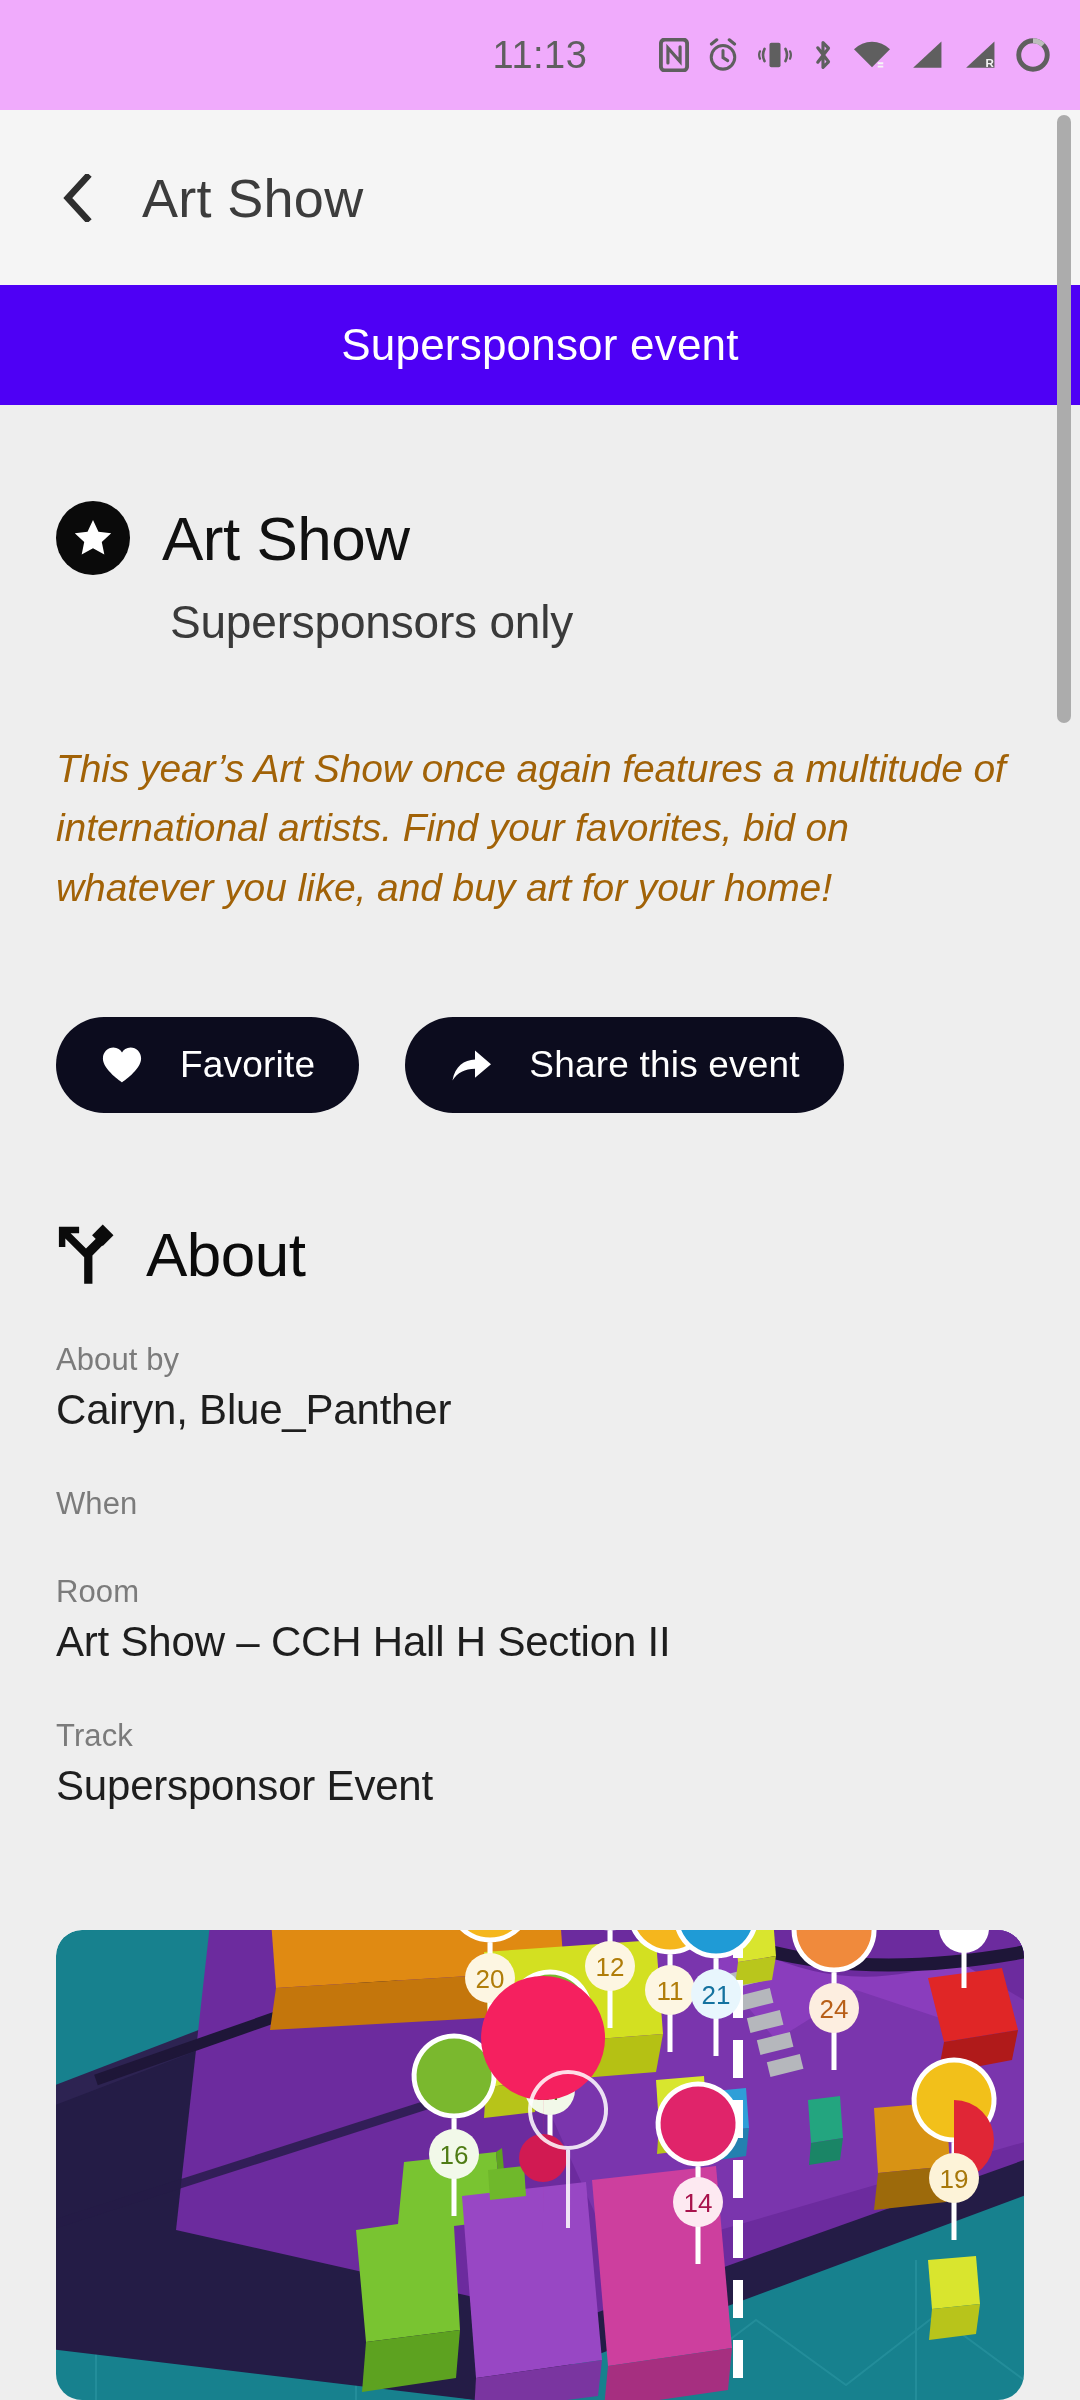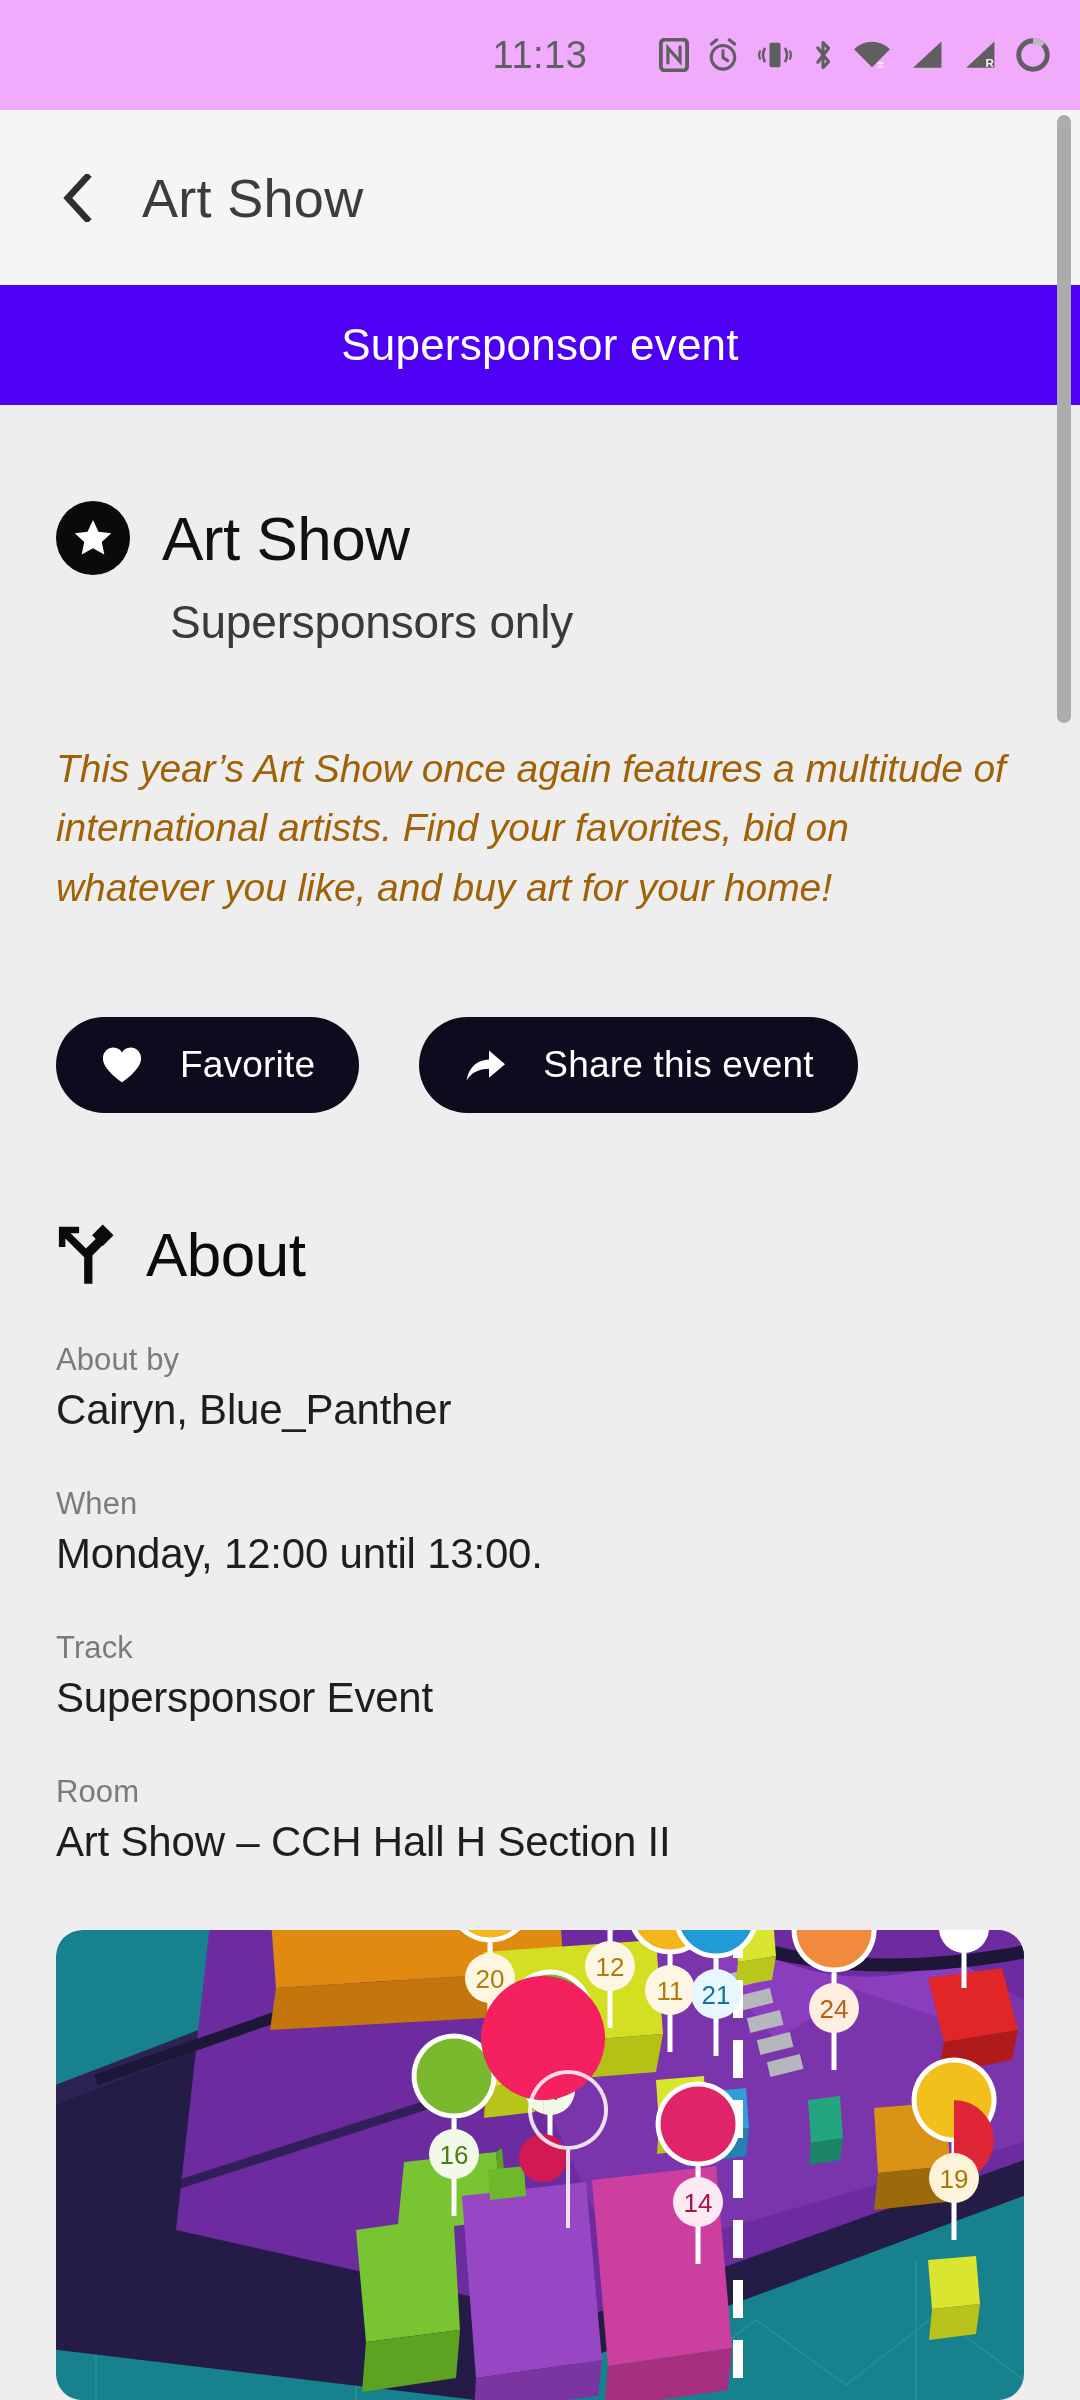--- a/index.html
+++ b/index.html
@@ -70,21 +70,21 @@
   }
   .event-subtitle {
     margin:20px 0 0 170px; font-size:46px; color:#3a3a3a; letter-spacing:-0.2px;
   }
 
   .description {
     margin:90px 56px 0 56px; font-size:39px; line-height:1.52;
     color:#a16207; letter-spacing:-0.1px; max-width:960px;font-style:italic;
   }
 
-  .btn-row { display:flex; margin:100px 0 0 56px; gap:60px; }
+  .btn-row { display:flex; margin:100px 0 0 56px; gap:46px; }
   .pill-btn {
     background:#0c0c1e; color:#ffffff; border:none; border-radius:48px;
     height:96px; display:flex; align-items:center; cursor:pointer;
     padding:0 44px;
   }
   .pill-btn .glyph { display:flex; align-items:center; margin-right:36px; }
   .pill-btn .label { font-size:37px; letter-spacing:0.2px; }
 
   .about-row { display:flex; align-items:flex-end; margin:106px 0 0 56px; }
   .about-title {
@@ -228,29 +228,28 @@
       </span>
       <span class="about-title">About</span>
     </div>
 
     <div class="field">
       <div class="field-label">About by</div>
       <div class="field-value">Cairyn, Blue_Panther</div>
     </div>
     <div class="field">
       <div class="field-label">When</div>
-      <div class="field-value">Monday, 12:00 until 13:00.</div>
+    </div>
+    <div class="field">
+      <div class="field-label">Room</div>
+      <div class="field-value">Art Show –  CCH Hall H Section II</div>
     </div>
     <div class="field">
       <div class="field-label">Track</div>
       <div class="field-value">Supersponsor Event</div>
-    </div>
-    <div class="field">
-      <div class="field-label">Room</div>
-      <div class="field-value">Art Show –  CCH Hall H Section II</div>
     </div>
 
   </div>
 
   <div class="map-wrap">
     <svg class="map-svg" viewBox="0 0 968 470">
       <defs>
         <clipPath id="mapclip">
             <rect x="0" y="0" width="968" height="470" rx="26"></rect>
           </clipPath>

